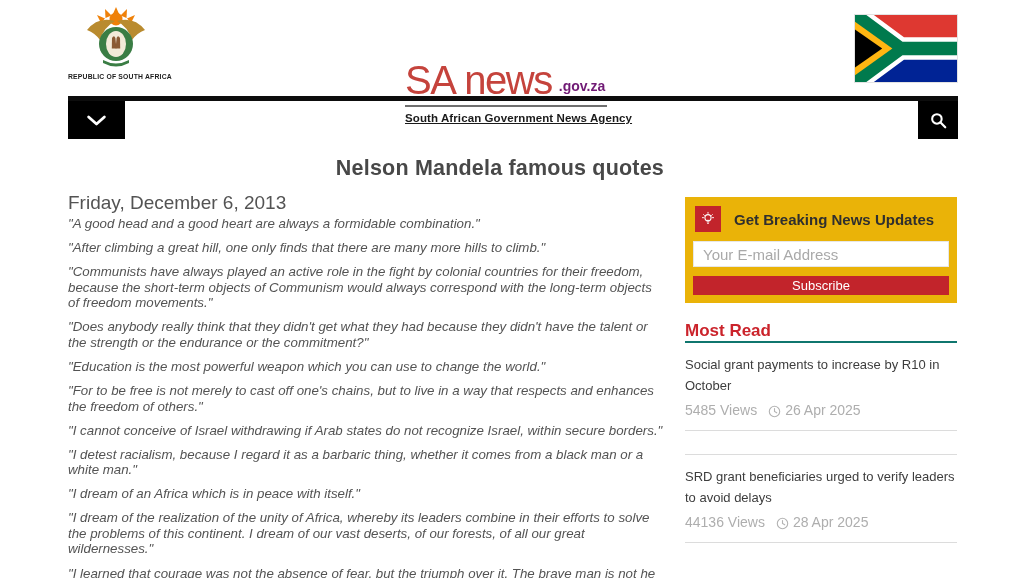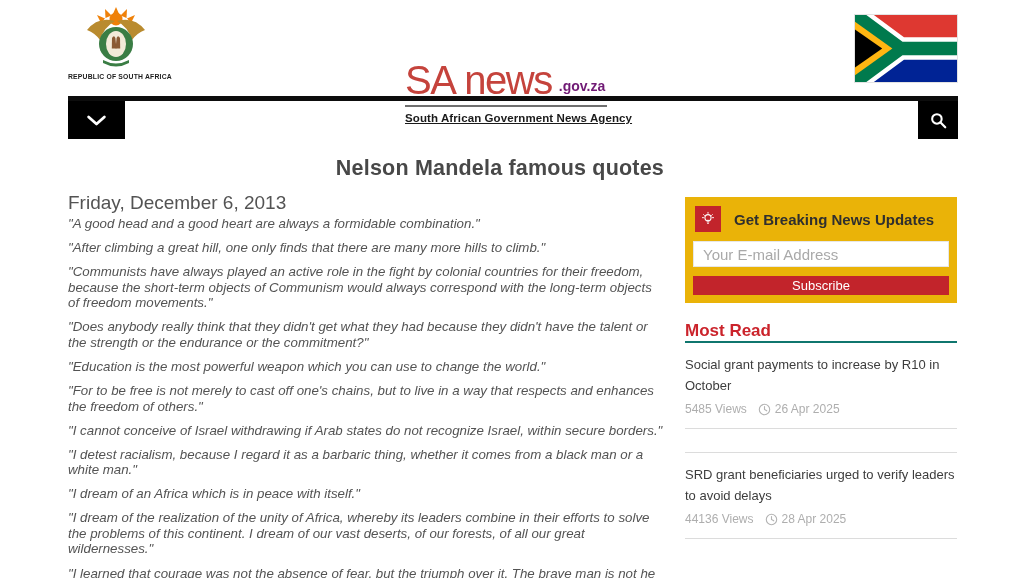--- a/index.html
+++ b/index.html
@@ -48,21 +48,21 @@
   .email-input{display:block;width:100%;box-sizing:border-box;height:26px;border:1px solid #e7e7e7;background:#fff;
                margin-top:9px;padding:0 9px;font-size:15px;color:#333;font-family:inherit;outline:none;}
   .email-input::placeholder{color:#a9a9a9;}
   .subscribe-btn{display:block;width:100%;height:19px;background:#c2242b;border:none;color:#fff;font-size:13px;
                margin-top:9px;font-family:inherit;cursor:pointer;}
 
   .most-read{margin-top:18px;}
   .most-read h2{font-size:17px;font-weight:bold;color:#cb232b;margin:0;border-bottom:2px solid #0f766e;}
   .mr-item{padding:11px 0 12px;border-bottom:1px solid #dcdcdc;}
   .mr-title{font-size:13px;font-weight:normal;color:#3d3d3d;line-height:21px;margin:0 0 6px;cursor:pointer;}
-  .mr-meta{display:flex;align-items:center;font-size:12px;color:#aeaeae;}
+  .mr-meta{display:flex;align-items:flex-end;font-size:14px;color:#aeaeae;}
   .mr-views{margin-right:11px;}
   .clock{display:inline-flex;margin-right:4px;}
 </style>
 </head>
 <body>
 
 <div class="container">
 
   <div class="coat">
     <svg viewBox="0 0 64 62">

